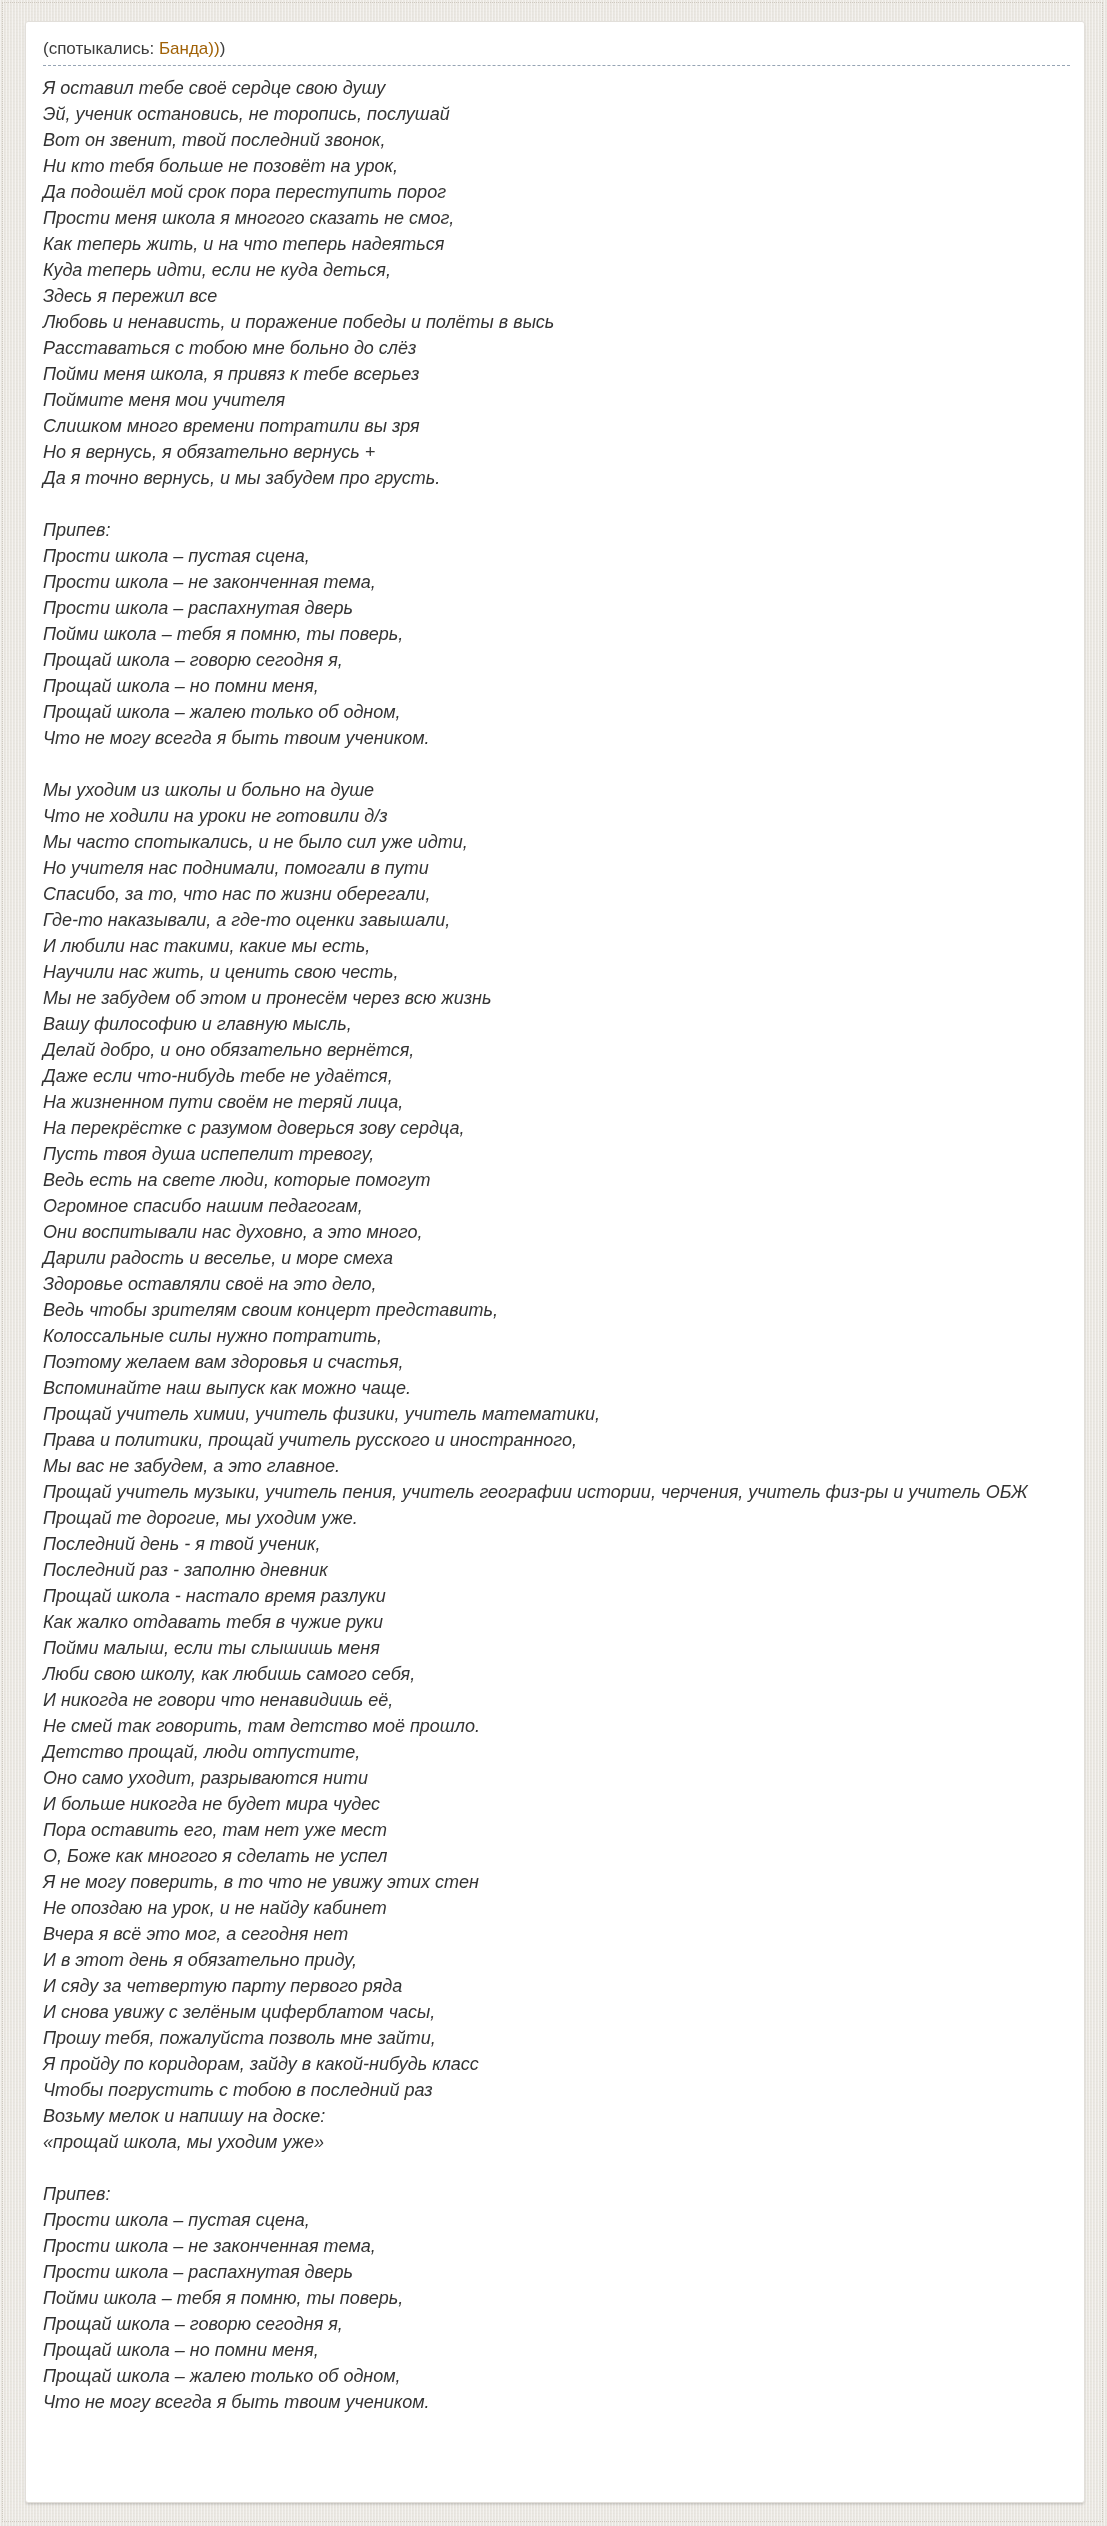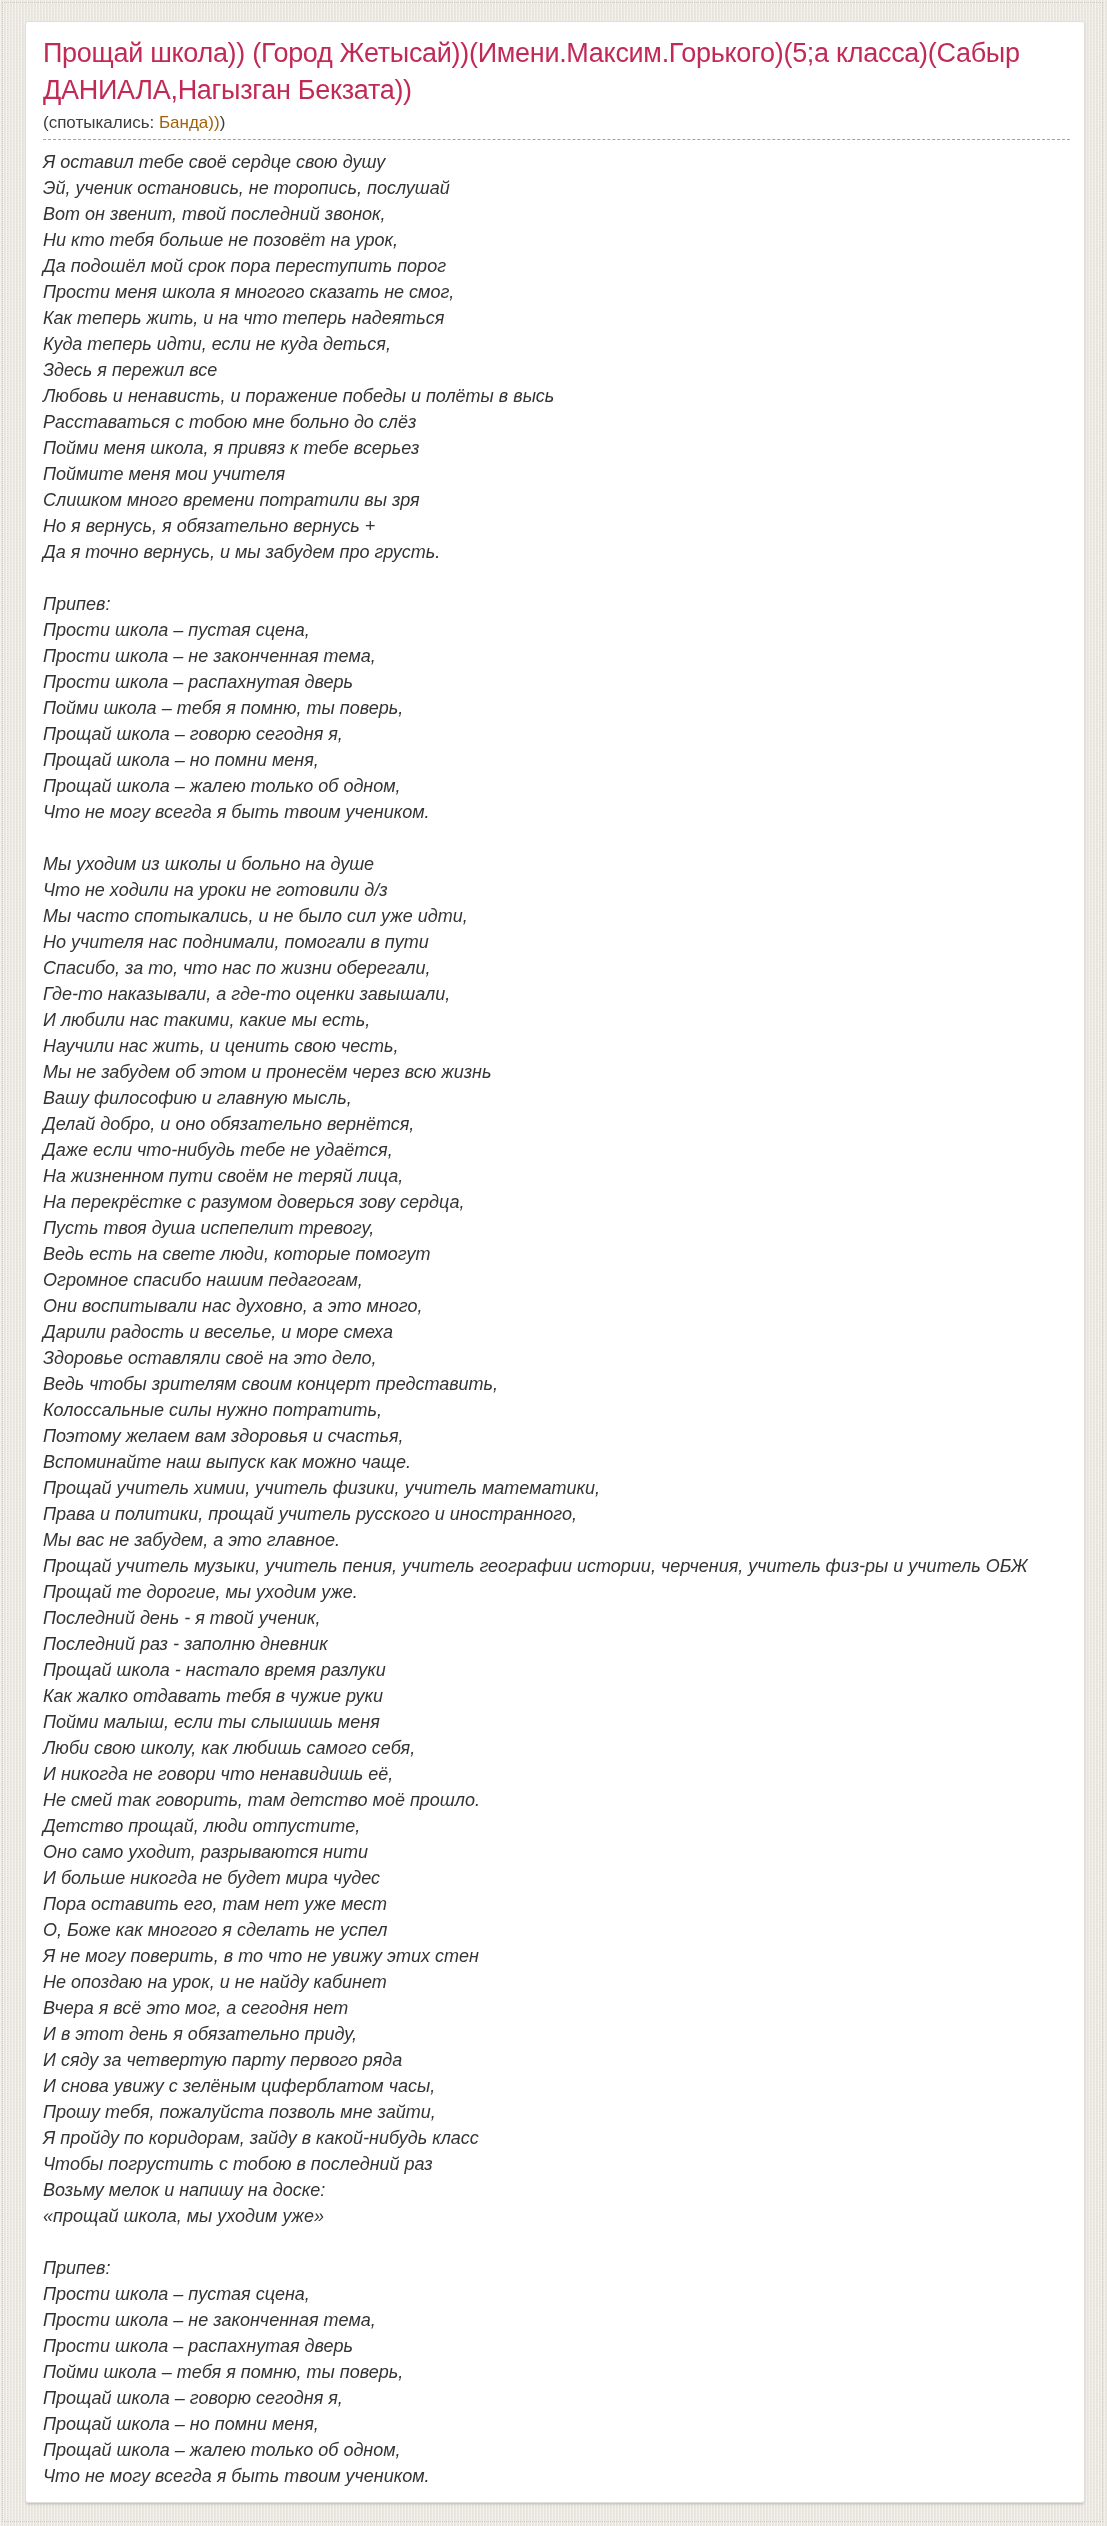--- a/index.html
+++ b/index.html
@@ -69,21 +69,20 @@
     white-space: pre;
     font-style: italic;
   }
 </style>
 </head>
 <body>
 
 <div class="stitch-frame"></div>
 
 <div class="card">
-  <h1 class="song-title">Прощай школа)) (Город Жетысай))(Имени.Максим.Горького)(5;а класса)(Сабыр ДАНИАЛА,Нагызган Бекзата))</h1>
 
   <div class="performer-line">
     <span>(спотыкались:</span><span> </span><a class="performer-link">Банда))</a><span>)</span>
   </div>
 
   <div class="divider"></div>
 
   <div class="lyrics" id="lyrics-block">Я оставил тебе своё сердце свою душу
 Эй, ученик остановись, не торопись, послушай
 Вот он звенит, твой последний звонок,

